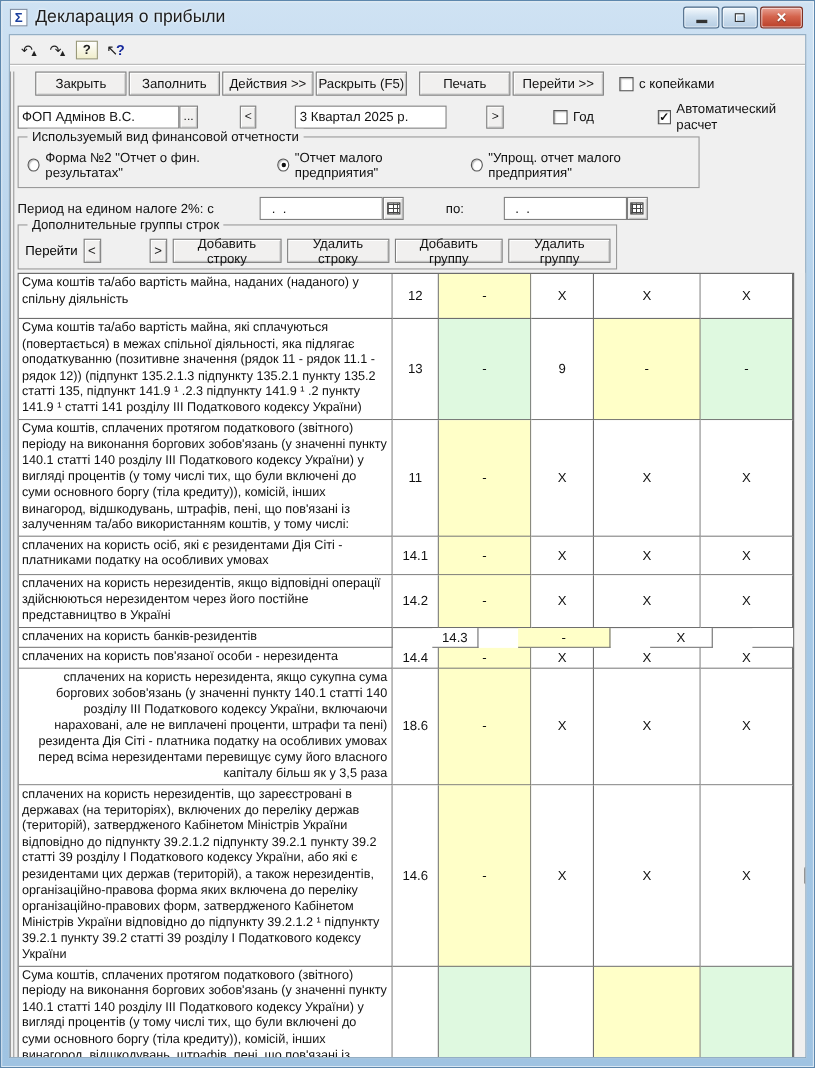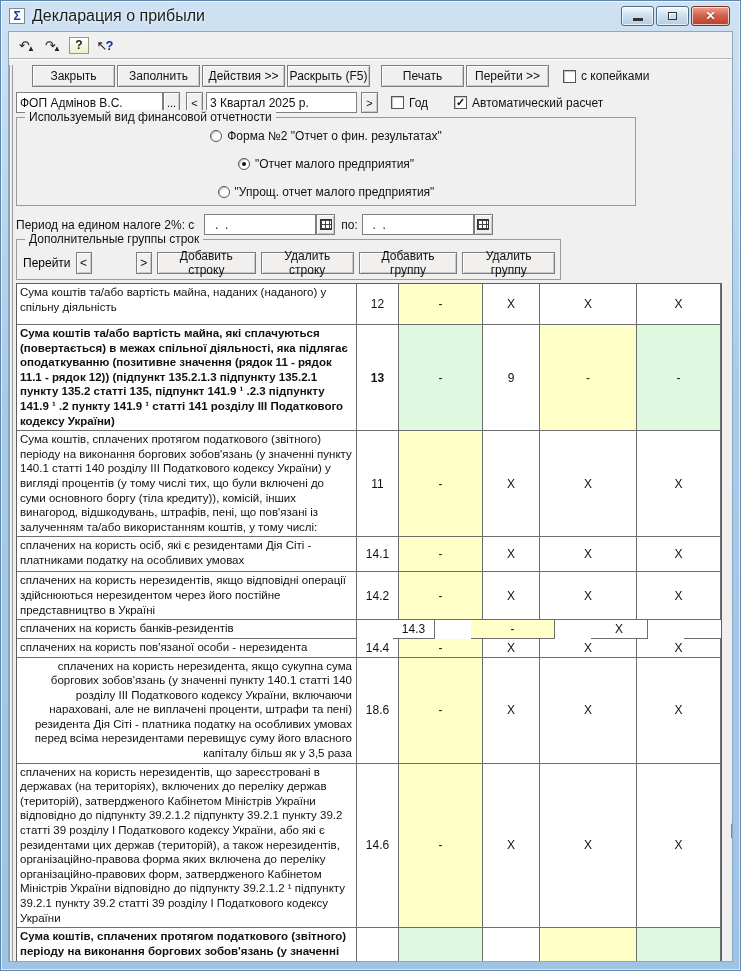--- a/index.html
+++ b/index.html
@@ -32,42 +32,42 @@
     border-bottom:1px solid #b5b5b5; box-shadow:0 1px 0 #fff; }
   .tb-icon { min-width:20px; height:20px; display:flex; align-items:center; justify-content:center;
     font-size:13px; color:#222; }
   .tb-icon .tri { font-size:8px; margin-left:-3px; margin-top:7px; }
   .tb-help { width:18px; height:17px; border:1px solid #9a9a7a; background:linear-gradient(#ffffff,#f0eecb);
     font-weight:bold; font-size:12px; color:#222; display:flex; align-items:center; justify-content:center; }
   .tb-ctx .q { color:#16299c; font-weight:bold; margin-left:-2px; }
 
   .form { position:relative; height:calc(100% - 28px); border-left:4px double #9c9c9c; padding:0 0 0 3px; }
 
-  .row { display:flex; align-items:center; }
+  .row { display:flex; align-items:center;gap:32px; }
   .btn { background:#f1f0ef; border:1px solid #7d7d7d; box-shadow: inset 1px 1px 0 #ffffff, inset -1px -1px 0 #c9c9c9;
     font-size:12px; color:#111; display:flex; align-items:center; justify-content:center; height:22px; cursor:default; }
   .btn-row { margin-top:6px; gap:2px;margin-left:16px; }
   .btn-row .btn { width:83px; }
   .btn.gap-left { margin-left:9px; }
 
   .cb-wrap { display:flex; align-items:center; gap:5px; font-size:12px; color:#111; }
   .cb { width:13px; height:13px; background:#fff; border:1px solid #555; box-shadow: inset 1px 1px 1px rgba(0,0,0,.25);
     display:flex; align-items:center; justify-content:center; font-size:11px; font-weight:bold; color:transparent; }
   .cb.on { color:#111; }
 
   .combo-row { margin-top:5px; }
   .inputbox { height:21px; background:#fff; border:1px solid #7f7f7f; font-size:12px; color:#111; padding:0 3px;
     font-family:"Liberation Sans", sans-serif; }
   .field-group { display:flex; }
   .mini-btn { width:17px; height:21px; font-size:11px; padding:0; }
 
   fieldset.fs { position:relative; border:1px solid #9a9a9a; margin-top:4px; background:#f0f0f0; }
   .fs-legend { position:absolute; top:-8px; left:8px; background:#f0f0f0; padding:0 4px; font-size:12px; color:#111; }
 
-  .fs-report { width:620px; padding:11px 8px 6px 8px; display:flex; align-items:center; gap:14px;flex-direction:column; }
+  .fs-report { width:620px; padding:11px 8px 6px 8px; display:flex; align-items:center; gap:14px; }
   .radio-wrap { display:flex; align-items:center; gap:5px; font-size:12px; color:#111; }
   .radio { width:12px; height:12px; border-radius:50%; background:#fff; border:1px solid #555;
     box-shadow: inset 1px 1px 1px rgba(0,0,0,.25); position:relative; }
   .radio.on::after { content:""; position:absolute; left:3px; top:3px; width:4px; height:4px; border-radius:50%; background:#111; }
 
   .period-row { margin-top:8px; font-size:12px; color:#111; }
   .datefield { display:flex; margin-left:10px; }
   .datefield input { width:112px; }
   .cal-btn { width:19px; height:21px; }
   .cal-icon { width:12px; height:11px; border:1px solid #333; background:
@@ -81,21 +81,21 @@
   .grp-btn { padding:0 10px; margin-left:5px; }
 
   
   .grid-wrap { position:relative; margin-top:3px; width:724px; height:747px; }
   .grid { position:absolute; left:0; top:0; width:706px; height:732px; overflow:hidden;
     border:1px solid #5e5e5e; background:#fff; }
   .trow { display:grid; grid-template-columns:340px 42px 84px 57px 97px 84px; }
   .cell { border-right:1px solid #6e6e6e; border-bottom:1px solid #6e6e6e; background:#fff; }
   .c-desc { font-size:11.5px; line-height:14.6px; color:#111; padding:1px 4px 2px 3px; }
   .c-code, .c-val { display:flex; align-items:center; justify-content:center; font-size:12px; color:#111; }
-  .trow.bold .c-desc, .trow.bold .c-code { font-weight:bold; }
+  .trow.bold .c-desc, .trow.bold .c-code { font-weight:normal; }
 
   .vscroll { position:absolute; left:710px; top:0; width:14px; height:732px; background:#efefef; }
   .vthumb { position:absolute; left:5px; top:540px; width:4px; height:16px; background:#8a8a8a; border-radius:2px; }
 </style>
 </head>
 <body>
 
 <div class="window">
   <div class="titlebar">
     <span class="app-icon">Σ</span>
@@ -144,21 +144,21 @@
           <span>с копейками</span>
         </div>
       </div>
 
       <div class="row combo-row">
         <div class="field-group">
           <input class="inputbox" style="width: 147px;" value="ФОП Адмінов В.С.">
           <button class="btn mini-btn">...</button>
         </div>
         <button class="btn mini-btn" style="margin-left:6px;">&lt;</button>
-        <input class="inputbox" style="width: 151px; margin-left: 3px;" value="3 Квартал 2025 р.">
+        <input class="inputbox" style="width: 138px; margin-left: 3px;" value="3 Квартал 2025 р.">
         <button class="btn mini-btn" style="margin-left:4px;">&gt;</button>
         <div class="cb-wrap" style="margin-left:13px;">
           <span class="cb">✓</span>
           <span>Год</span>
         </div>
         <div class="cb-wrap" style="margin-left:26px;">
           <span class="cb on">✓</span>
           <span>Автоматический расчет</span>
         </div>
       </div>

